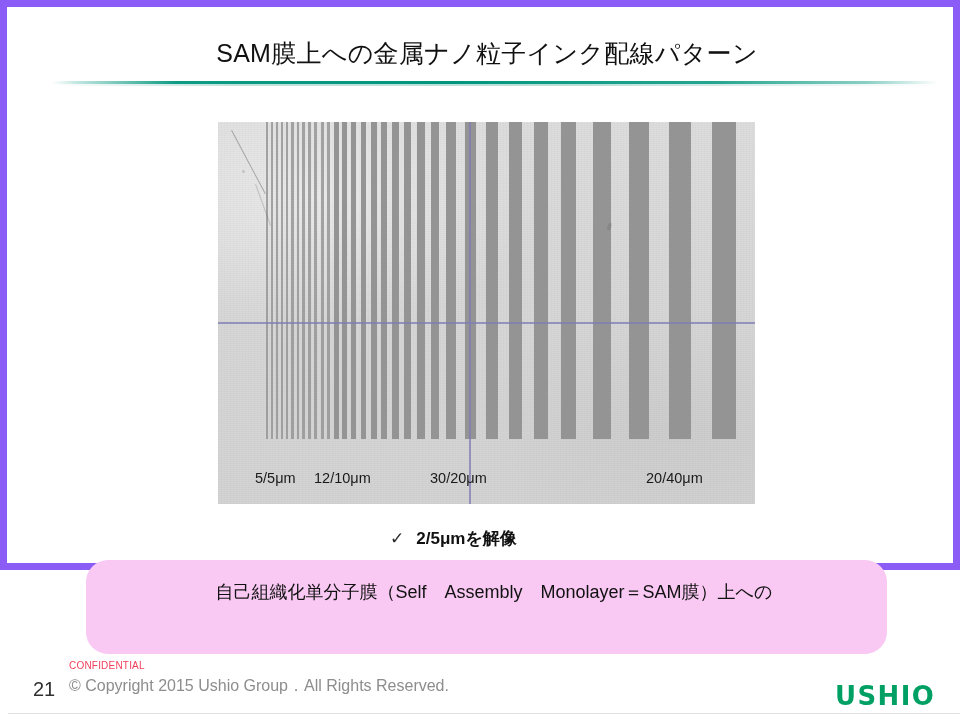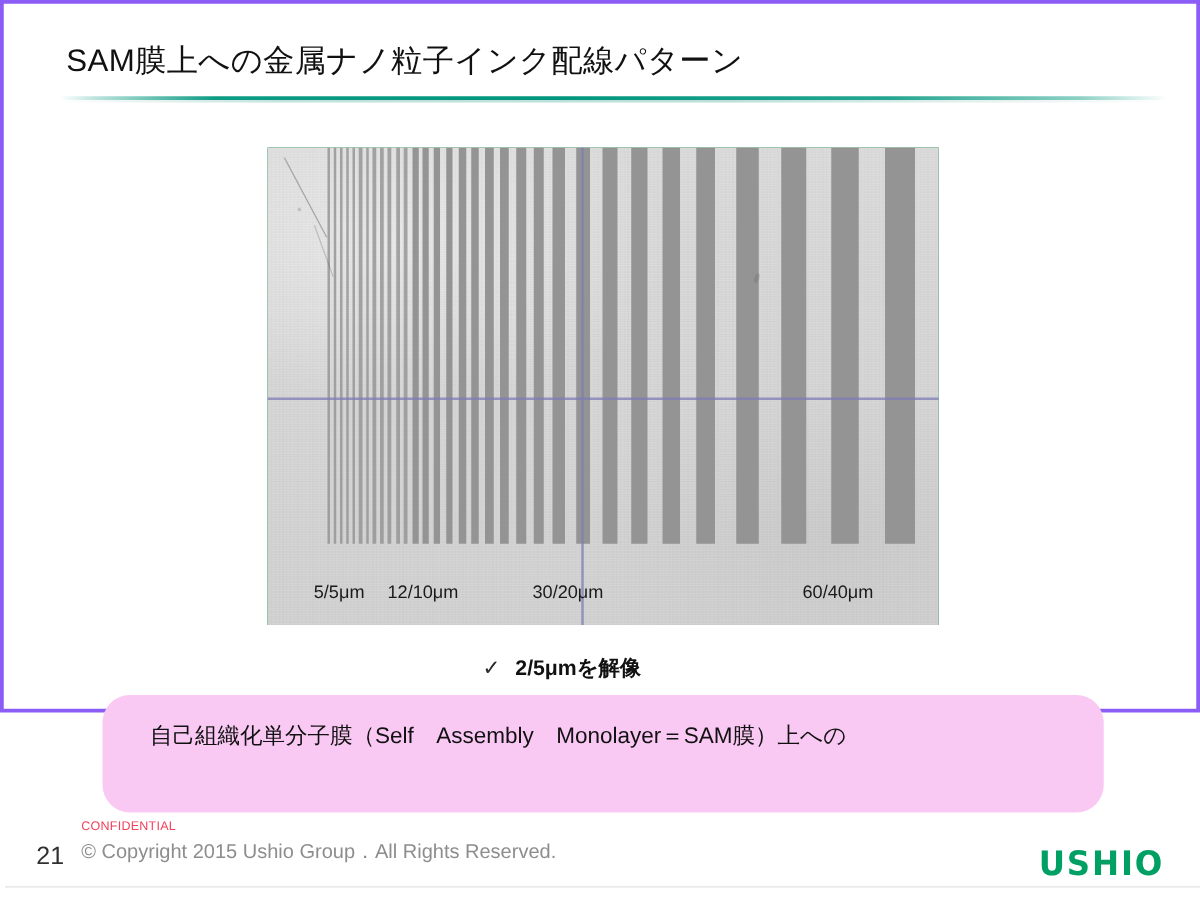--- a/index.html
+++ b/index.html
@@ -15,22 +15,23 @@
     font-family: "Liberation Sans", "DejaVu Sans", sans-serif;
     color: #000000;
   }
 
   #slide {
     position: absolute;
     left: 0; top: 0;
     width: 960px;
     height: 570px;
     background: #ffffff;
-    border: 3px solid #8b5cf6;
+    border: 7px solid #8b5cf6;
     box-sizing: border-box;
+    text-align: center;
   }
 
   
   #title-block {
     position: absolute;
     left: 50px;
     top: 26px;
     width: 860px;
     height: 44px;
   }
@@ -71,21 +72,21 @@
   }
 
   
   #micrograph {
     position: absolute;
     left: 211px;
     top: 115px;
     width: 537px;
     height: 382px;
     overflow: hidden;
-    background: #15803d;
+    background: #5eead4;
   }
   #micrograph-bg {
     position: absolute;
     inset: 0;
     background:
       radial-gradient(ellipse 60% 50% at 18% 20%, rgba(255,255,255,0.42), rgba(255,255,255,0) 70%),
       radial-gradient(ellipse 55% 45% at 85% 80%, rgba(180,180,180,0.25), rgba(255,255,255,0) 70%),
       linear-gradient(to bottom, #dcdcdc 0%, #d6d6d6 45%, #d2d2d2 100%);
   }
   #micrograph-noise {
@@ -291,21 +292,21 @@
     <div class="scratch" style="left:24px; top:48px; width:3px; height:3px; border-radius:50%; opacity:0.5;"></div>
     <div class="scratch" style="left:391px; top:100px; width:4px; height:8px; border-radius:50%; opacity:0.45; transform:rotate(20deg);"></div>
 
     <div class="crosshair-h" id="crosshair-h" style="top: 200px;"></div>
     <div class="crosshair-v" id="crosshair-v" style="left: 251px;"></div>
 
     <div id="scale-labels">
         <div class="scale-label" style="left: 37px;">5/5μm</div>
         <div class="scale-label" style="left: 96px;">12/10μm</div>
         <div class="scale-label" style="left: 212px;">30/20μm</div>
-        <div class="scale-label" style="left: 428px;">60/40μm</div>
+        <div class="scale-label" style="left: 428px;">20/40μm</div>
       </div>
   </div>
 
   <div id="check-line">
     <span id="check-icon">✓</span>
     <span id="check-text">2/5μmを解像</span>
   </div>
 
   <div id="callout">
     <div id="callout-text">

